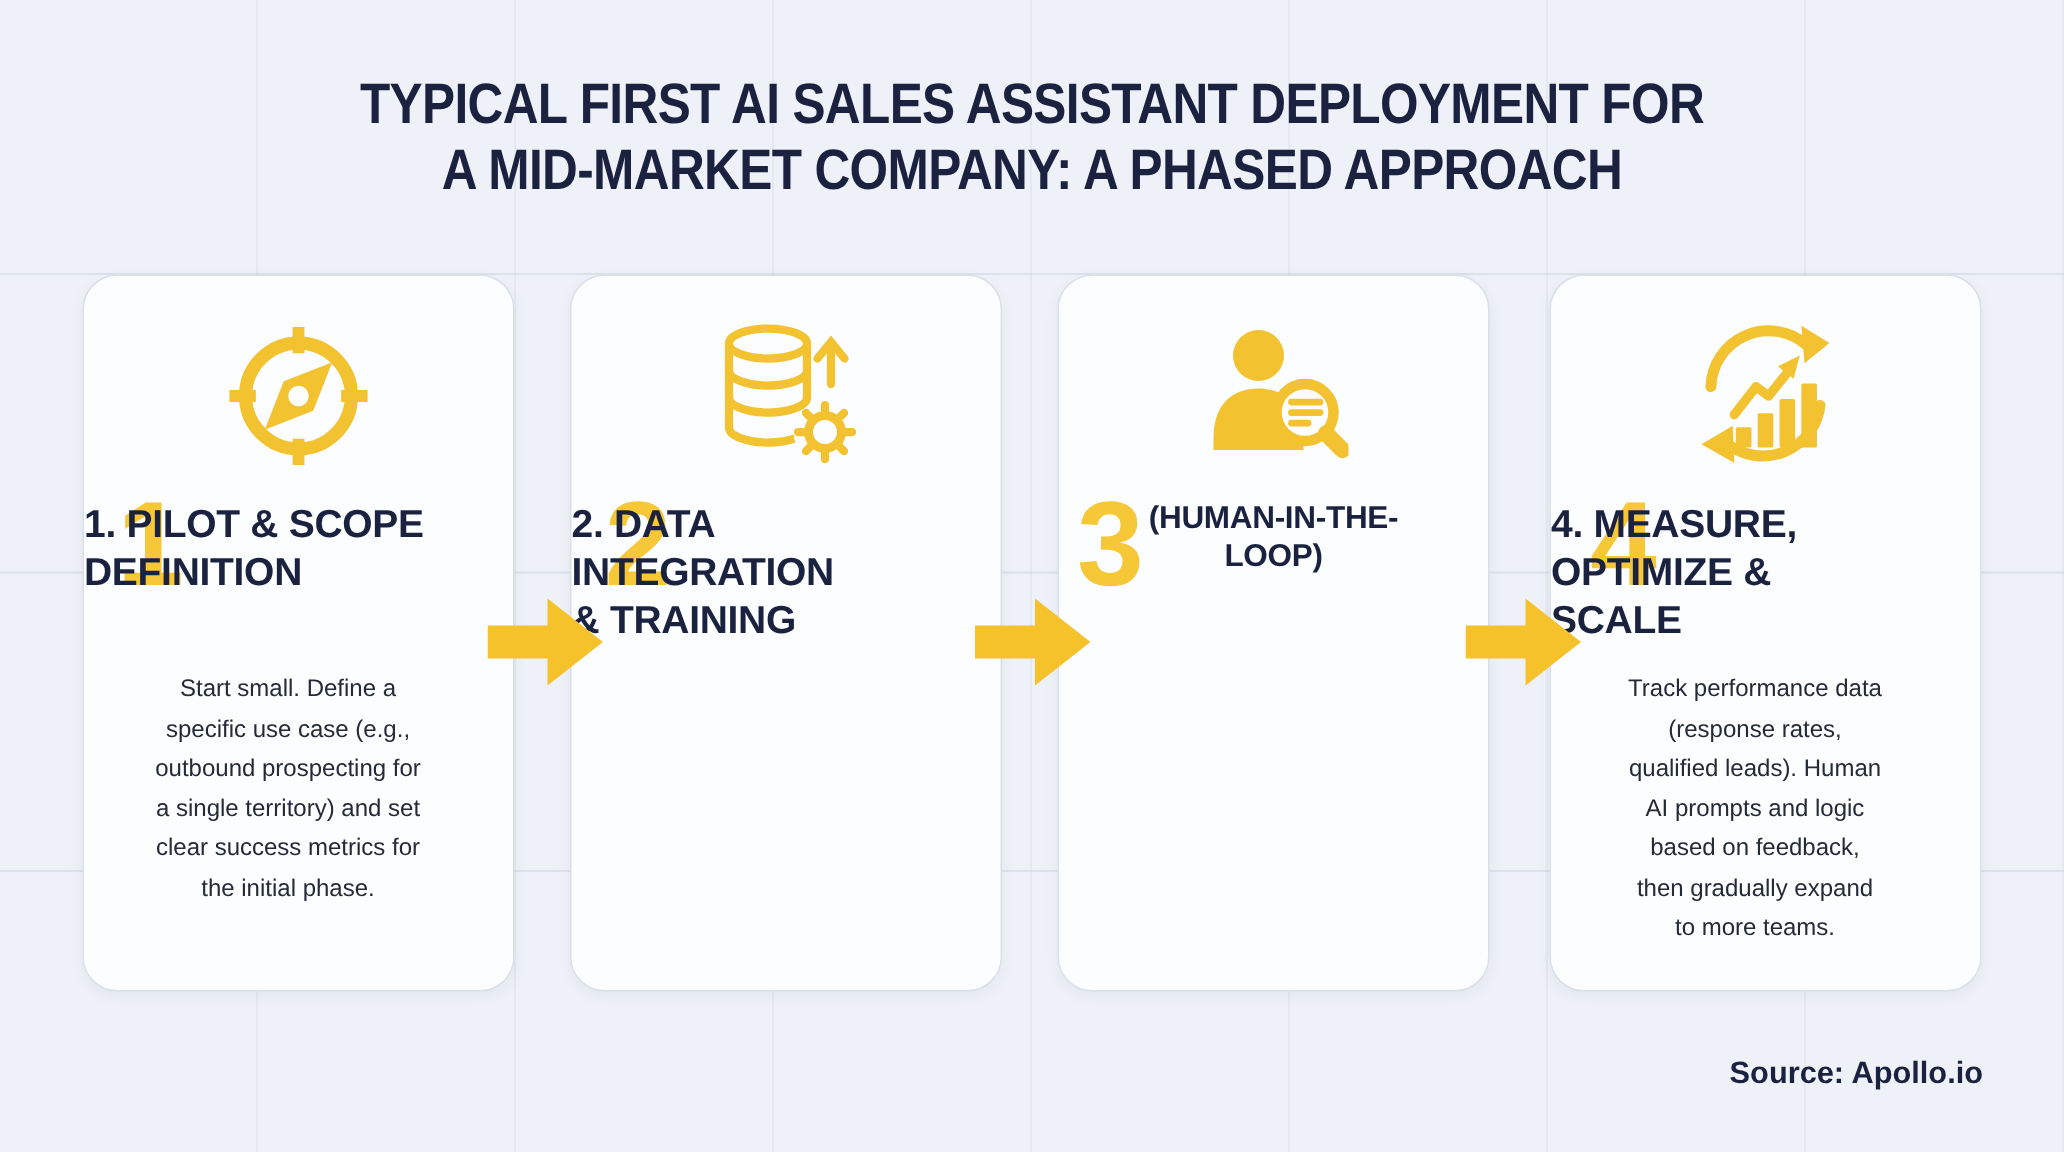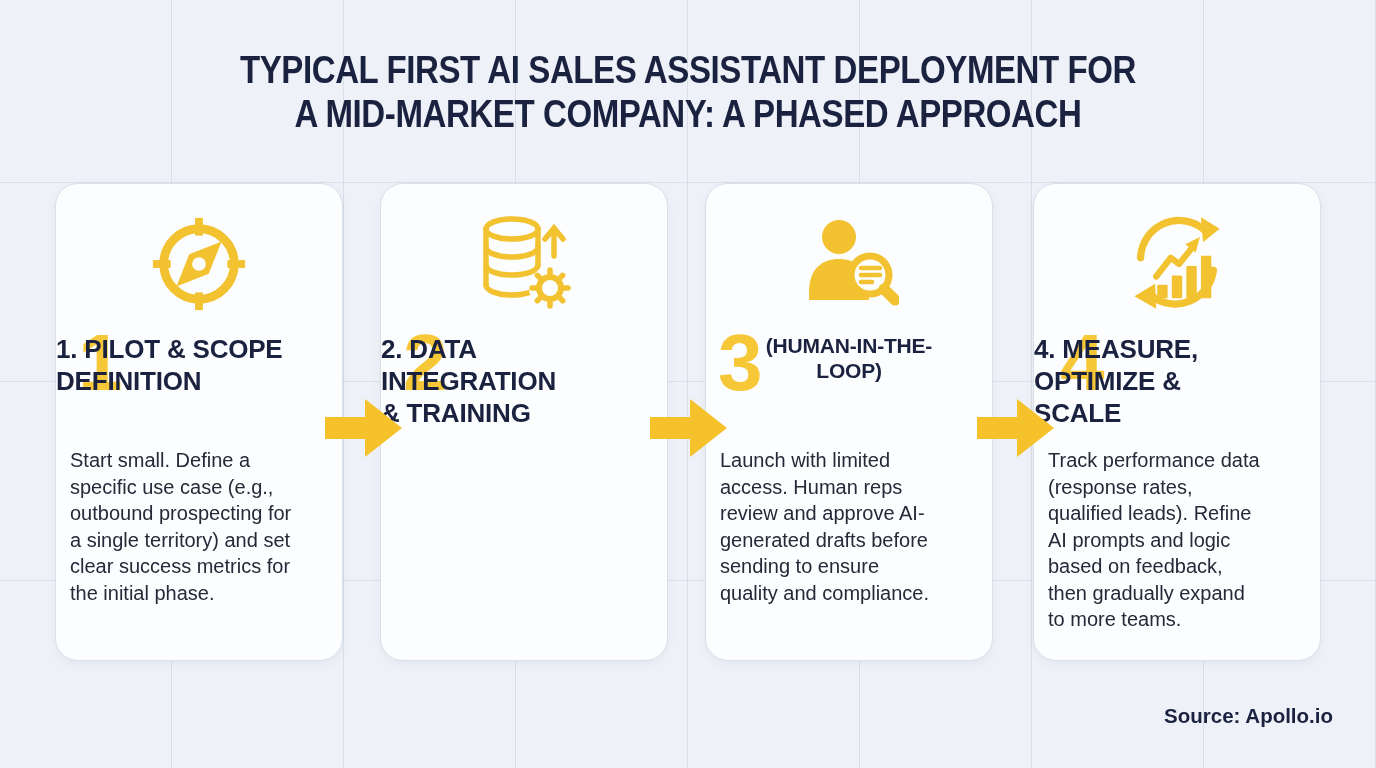--- a/index.html
+++ b/index.html
@@ -45,28 +45,28 @@
     position:relative; z-index:2; text-align:left;
     font-size:26px; line-height:32px; font-weight:700;
     color:var(--navy,#1A2240); white-space:pre-line; letter-spacing:-0.2px;
   }
   .phase-subheading {
     position:relative; z-index:2; text-align:center;
     font-size:21px; line-height:25px; font-weight:700;
     color:var(--navy,#1A2240); white-space:pre-line; letter-spacing:-0.2px;
   }
   .card-body {
-    position:absolute; top:263px; left:14px; right:14px;
-    text-align:left; font-size:20px; line-height:26.5px;
+    position:absolute; top:263px; left:0; right:14px;
+    text-align:center; font-size:16px; line-height:26.5px;
     color:var(--body-text,#242A38); white-space:pre-line;
   }
   .flow-arrow { position:absolute; top:398px; width:78px; height:60px; z-index:5; }
   .arrow1{left:325px} .arrow2{left:650px} .arrow3{left:977px}
   .source {
-    position:absolute; top:704px; right:43px;
+    position:absolute; top:704px; right:54px;
     font-size:20.5px; font-weight:700; color:var(--navy,#1A2240);
   }
 </style>
 </head>
 <body>
 
 <div class="title">TYPICAL FIRST AI SALES ASSISTANT DEPLOYMENT FOR
 A MID-MARKET COMPANY: A PHASED APPROACH</div>
 
 <div class="card card1">
@@ -143,26 +143,20 @@
         <line x1="62" y1="68" x2="73" y2="68"></line>
       </g>
       <line x1="85" y1="75" x2="96" y2="86" stroke="currentColor" stroke-width="11" stroke-linecap="round"></line>
     </svg>
   </div>
   <div class="card-header">
     <div class="phase-number">3</div>
     <div class="phase-subheading">(HUMAN-IN-THE-
 LOOP)</div>
   </div>
-  <div class="card-body">Launch with limited
-access. Human reps
-review and approve AI-
-generated drafts before
-sending to ensure
-quality and compliance.</div>
 </div>
 
 <div class="card card4">
   <div class="icon-wrap">
     <svg width="104" height="104" viewBox="0 0 100 100">
       <g fill="none" stroke="currentColor" stroke-width="7" stroke-linecap="round">
         <path d="M15,44 A37,37 0 0 1 76,17"></path>
         <path d="M85,56 A37,37 0 0 1 26,81"></path>
       </g>
       <polygon points="73,5 91,16 75,29" fill="currentColor"></polygon>
@@ -178,21 +172,21 @@
     </svg>
   </div>
   <div class="card-header">
     <div class="phase-number">4</div>
     <div class="phase-heading">4. MEASURE,
 OPTIMIZE &amp;
 SCALE</div>
   </div>
   <div class="card-body">Track performance data
 (response rates,
-qualified leads). Refine
+qualified leads). Human
 AI prompts and logic
 based on feedback,
 then gradually expand
 to more teams.</div>
 </div>
 
 <svg class="flow-arrow arrow1" viewBox="0 0 78 60">
   <polygon points="0,19 40,19 40,1 77,30 40,59 40,41 0,41" fill="#F5C22C"></polygon>
 </svg>
 <svg class="flow-arrow arrow2" viewBox="0 0 78 60">

